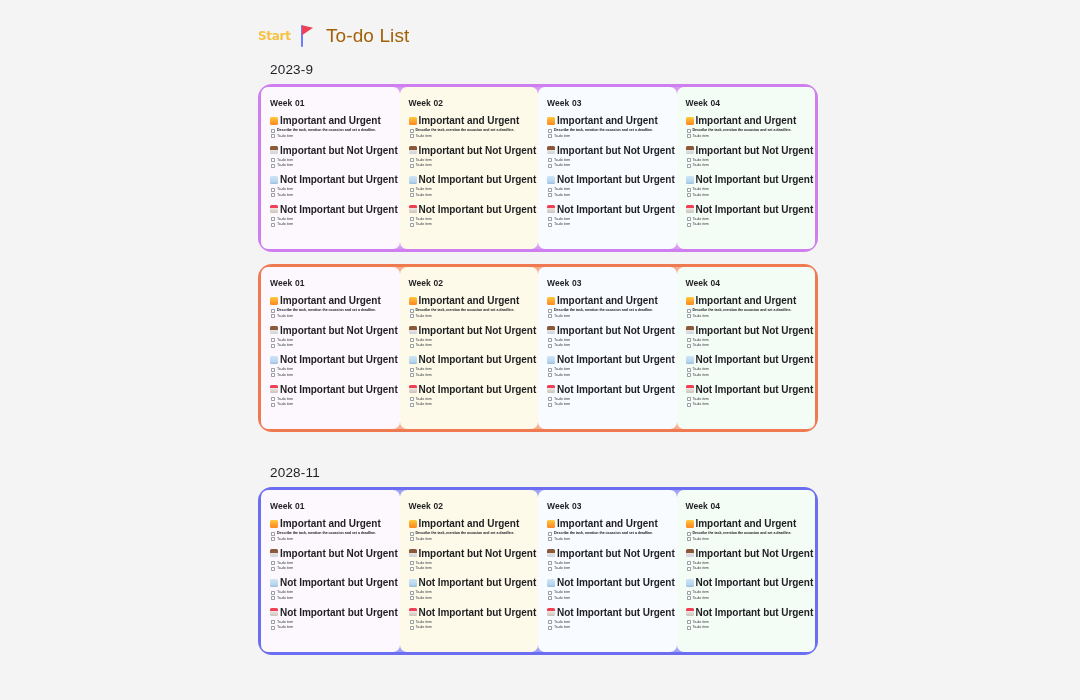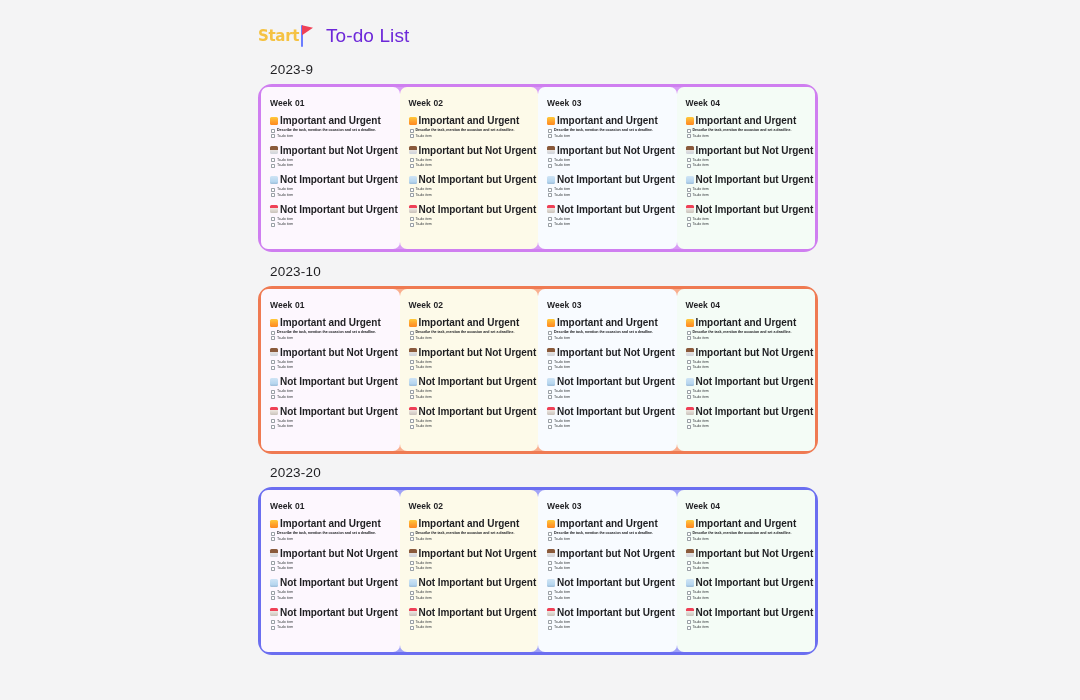--- a/index.html
+++ b/index.html
@@ -33,21 +33,21 @@
     height: 36px;
   }
   .logo {
     position: relative;
     display: inline-block;
     width: 52px;
     height: 26px;
   }
   .logo-text {
     font-family: "DejaVu Sans", sans-serif;
-    font-size: 15px;
+    font-size: 12px;
     font-weight: bold;
     color: #f5c242;
     letter-spacing: -0.3px;
     line-height: 26px;
     display: block;
   }
   .logo-flagpole {
     position: absolute;
     left: 43px;
     top: 2px;
@@ -63,21 +63,21 @@
     width: 0;
     height: 0;
     border-top: 5px solid transparent;
     border-bottom: 5px solid transparent;
     border-left: 11px solid #ef4056;
     transform: skewY(-12deg);
   }
   .app-title {
     font-size: 19px;
     font-weight: 400;
-    color: #6d28d9;
+    color: #a16207;
     letter-spacing: 0.1px;
     white-space: nowrap;
   }
 
   
   .month-section {
     position: absolute;
     left: 258px;
     width: 560px;
   }
@@ -419,21 +419,20 @@
               </div>
               <div class="todo-lines">
                 <div class="todo-line">To-do item</div>
                 <div class="todo-line">To-do item</div>
               </div>
             </div>
           </div>
         </div>
       </div>
       <div class="month-section" style="top: 264px;">
-        <div class="month-label">2023-10</div>
         <div class="month-frame" style="background: rgb(249, 174, 142); border: 3px solid rgb(239, 122, 82); height: 168px;">
           <div class="week-card" style="background: rgb(253, 247, 254);">
             <div class="week-title">Week 01</div>
             <div class="quad-head">
               <span class="quad-emoji emoji-fire"></span>
               <span class="quad-label">Important and Urgent</span>
             </div>
             <div class="todo-block">
               <div class="checkbox-stack">
                 <span class="checkbox"></span>
@@ -660,21 +659,21 @@
               </div>
               <div class="todo-lines">
                 <div class="todo-line">To-do item</div>
                 <div class="todo-line">To-do item</div>
               </div>
             </div>
           </div>
         </div>
       </div>
       <div class="month-section" style="top: 465px;">
-        <div class="month-label">2023-20</div>
+        <div class="month-label">2028-11</div>
         <div class="month-frame" style="background: rgb(160, 162, 247); border: 3px solid rgb(107, 110, 240); height: 168px;">
           <div class="week-card" style="background: rgb(253, 247, 254);">
             <div class="week-title">Week 01</div>
             <div class="quad-head">
               <span class="quad-emoji emoji-fire"></span>
               <span class="quad-label">Important and Urgent</span>
             </div>
             <div class="todo-block">
               <div class="checkbox-stack">
                 <span class="checkbox"></span>

